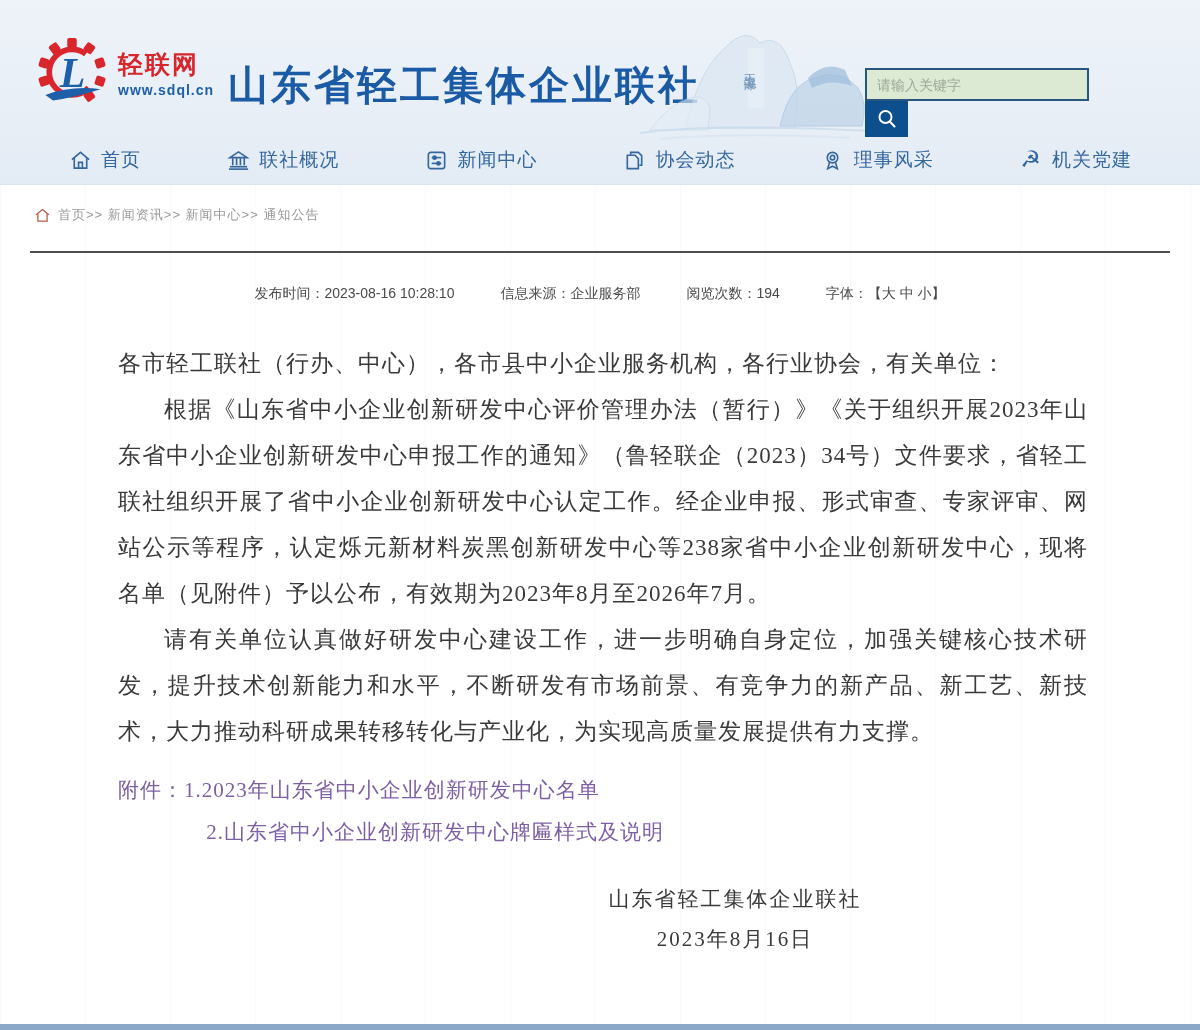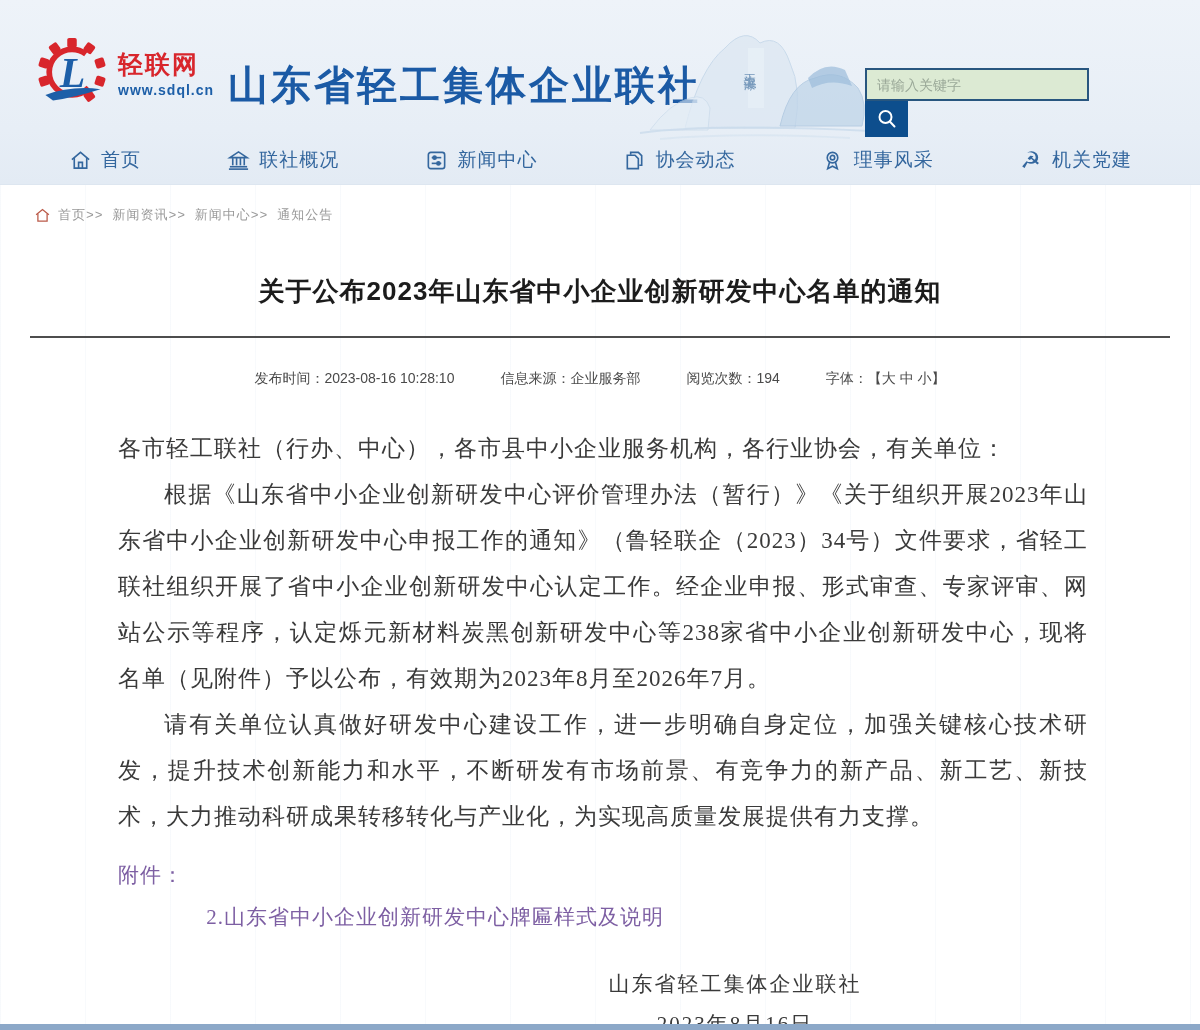--- a/index.html
+++ b/index.html
@@ -54,36 +54,37 @@
     border: none; cursor: pointer;
     display: flex; align-items: center; justify-content: center;
     margin-top: 0px;
   }
 
   
   .nav {
     position: absolute; left: 0; bottom: 0; width: 100%; height: 48px;
     display: flex; justify-content: space-between; align-items: center;
     padding: 0 68px;
+    font-family: Liberation Serif, serif;
   }
   .nav-item {
     display: flex; align-items: center; gap: 9px;
     color: #34679e; font-size: 19px; letter-spacing: 1px;
     cursor: pointer;
   }
   .nav-item .nicon { width: 24px; height: 24px; display: inline-flex; align-items: center; justify-content: center; }
   .party-glyph { font-size: 23px; color: #34679e; line-height: 24px; }
 
   
   .breadcrumb {
     margin: 21px 0 0 34px;
     display: flex; align-items: center; gap: 7px;
     font-size: 13px; color: #999;
   }
-  .breadcrumb .bc-path { letter-spacing: 1px; cursor: pointer; font-family: Liberation Mono, monospace; }
+  .breadcrumb .bc-path { letter-spacing: 1px; cursor: pointer; }
 
   
   .doc-title {
     margin-top: 50px;
     text-align: center;
     font-size: 26px; font-weight: bold; color: #1c1c1c;
     letter-spacing: 1px;
   }
   .divider { margin: 27px 30px 0 30px; border-bottom: 2px solid #4d4d4d; }
   .meta {
@@ -258,40 +259,40 @@
   </div>
 
   <div class="breadcrumb">
     <svg width="17" height="17" viewBox="0 0 24 24" fill="none" stroke="#bb5a49" stroke-width="1.8">
       <path d="M3 11 L12 3.5 L21 11"></path>
       <path d="M5.5 9.5 V20 H18.5 V9.5"></path>
     </svg>
     <span class="bc-path">首页&gt;&gt; 新闻资讯&gt;&gt; 新闻中心&gt;&gt; 通知公告</span>
   </div>
 
-  <div class="doc-title">关于公布2023年山东省中小企业创新研发中心名单的通知</div>
 
   <div class="divider"></div>
 
   <div class="meta">
     <span class="meta-item"><span>发布时间：</span><span>2023-08-16 10:28:10</span></span>
     <span class="meta-item"><span>信息来源：</span><span>企业服务部</span></span>
     <span class="meta-item"><span>阅览次数：</span><span>194</span></span>
     <span class="meta-item"><span>字体：</span><span>【大 中 小】</span></span>
   </div>
 
   <div class="body-text">
     <p>各市轻工联社（行办、中心），各市县中小企业服务机构，各行业协会，有关单位：</p>
     <p class="indent">根据《山东省中小企业创新研发中心评价管理办法（暂行）》《关于组织开展2023年山东省中小企业创新研发中心申报工作的通知》（鲁轻联企（2023）34号）文件要求，省轻工联社组织开展了省中小企业创新研发中心认定工作。经企业申报、形式审查、专家评审、网站公示等程序，认定烁元新材料炭黑创新研发中心等238家省中小企业创新研发中心，现将名单（见附件）予以公布，有效期为2023年8月至2026年7月。</p>
     <p class="indent">请有关单位认真做好研发中心建设工作，进一步明确自身定位，加强关键核心技术研发，提升技术创新能力和水平，不断研发有市场前景、有竞争力的新产品、新工艺、新技术，大力推动科研成果转移转化与产业化，为实现高质量发展提供有力支撑。</p>
   </div>
 
   <div class="attachments">
     <div class="attach-row">
       <span class="attach-label">附件：</span>
+      <span class="attach-link">1.2023年山东省中小企业创新研发中心名单</span>
     </div>
     <div class="attach-row second">
       <span class="attach-link">2.山东省中小企业创新研发中心牌匾样式及说明</span>
     </div>
   </div>
 
   <div class="signature">
     <div>山东省轻工集体企业联社</div>
     <div>2023年8月16日</div>
   </div>

